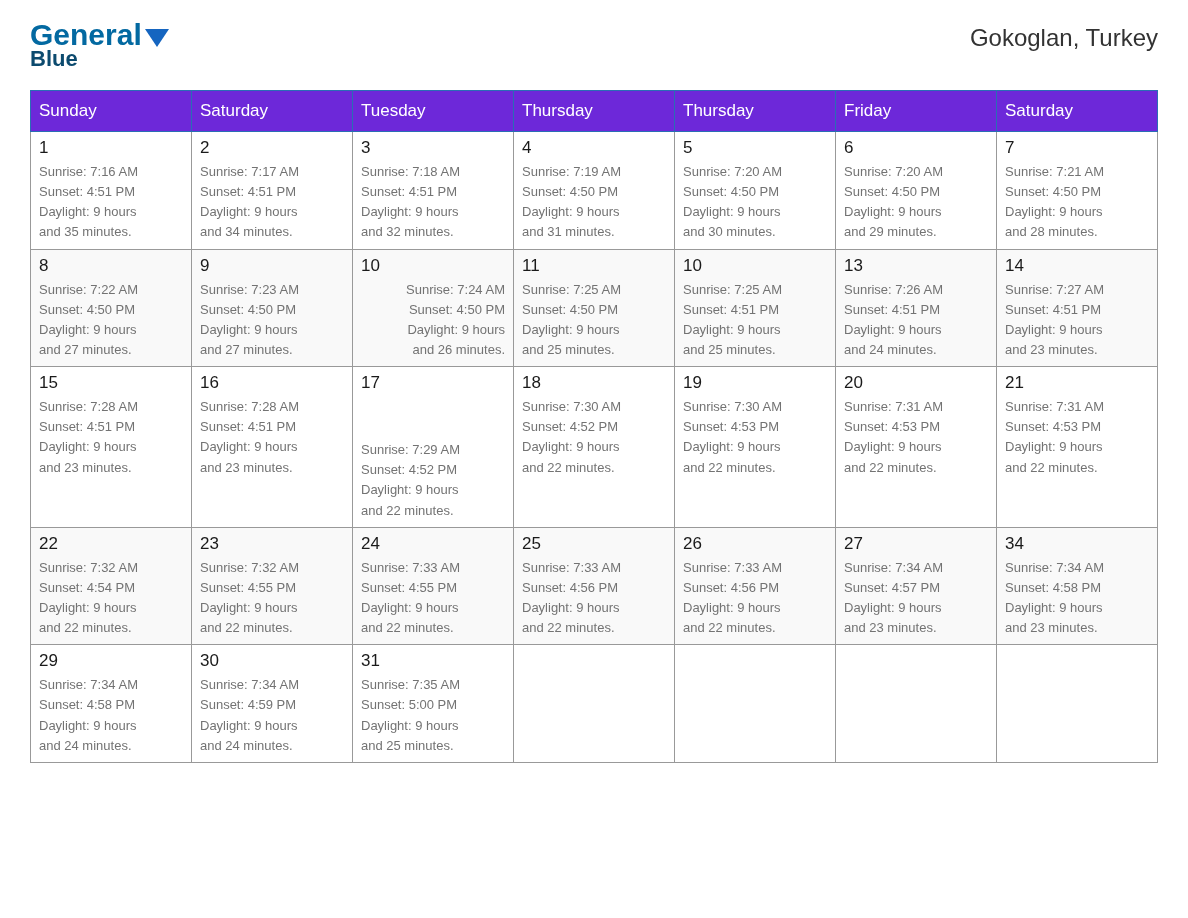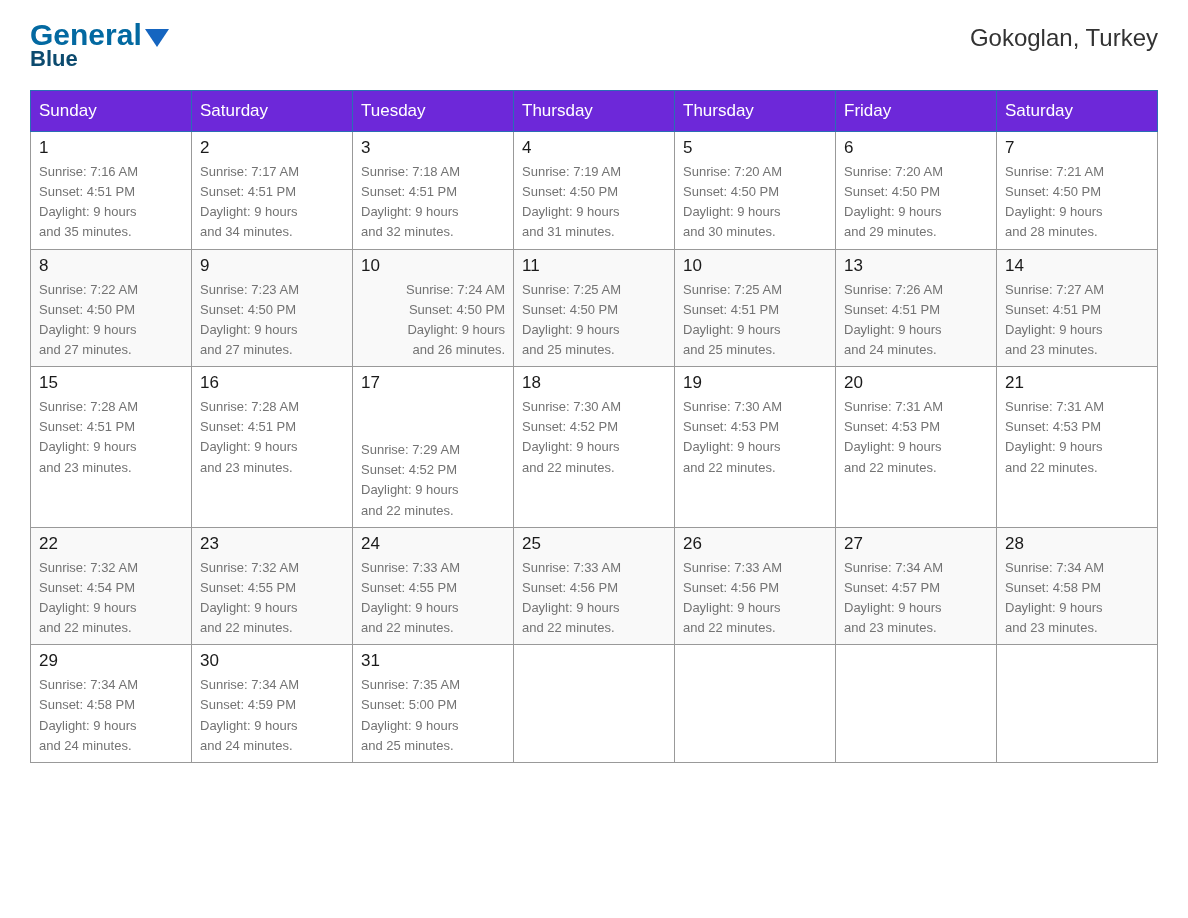--- a/index.html
+++ b/index.html
@@ -324,21 +324,21 @@
 and 22 minutes.</div>
         </td>
         <td>
           <span class="day-num">27</span>
           <div class="day-info" style="white-space: pre-line;">Sunrise: 7:34 AM
 Sunset: 4:57 PM
 Daylight: 9 hours
 and 23 minutes.</div>
         </td>
         <td>
-          <span class="day-num">28</span>
+          <span class="day-num">34</span>
           <div class="day-info" style="white-space: pre-line;">Sunrise: 7:34 AM
 Sunset: 4:58 PM
 Daylight: 9 hours
 and 23 minutes.</div>
         </td>
       </tr>
       <tr>
         <td>
           <span class="day-num">29</span>
           <div class="day-info" style="white-space: pre-line;">Sunrise: 7:34 AM

